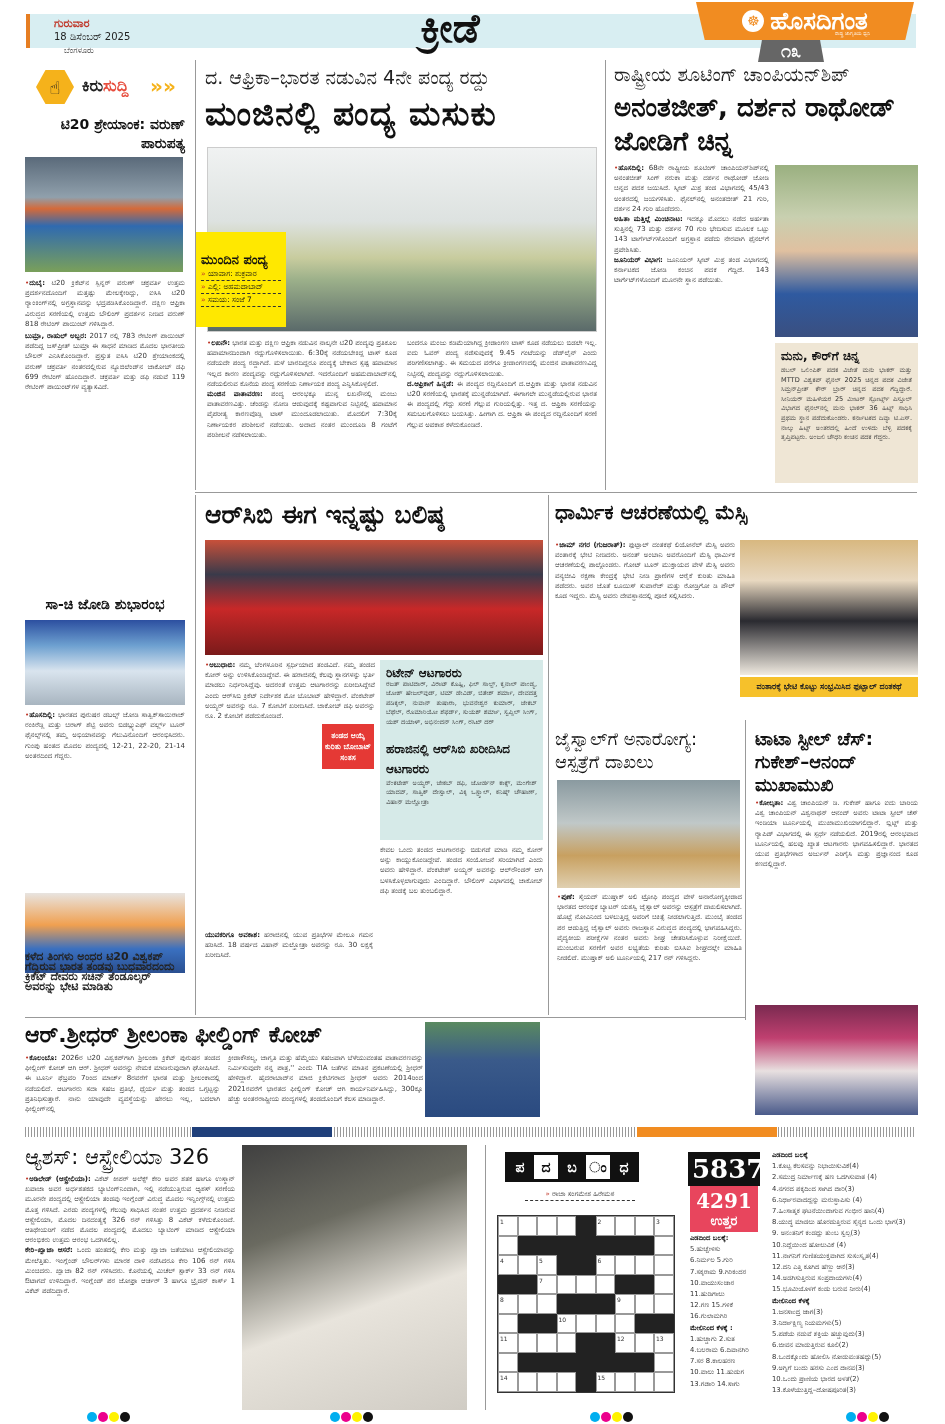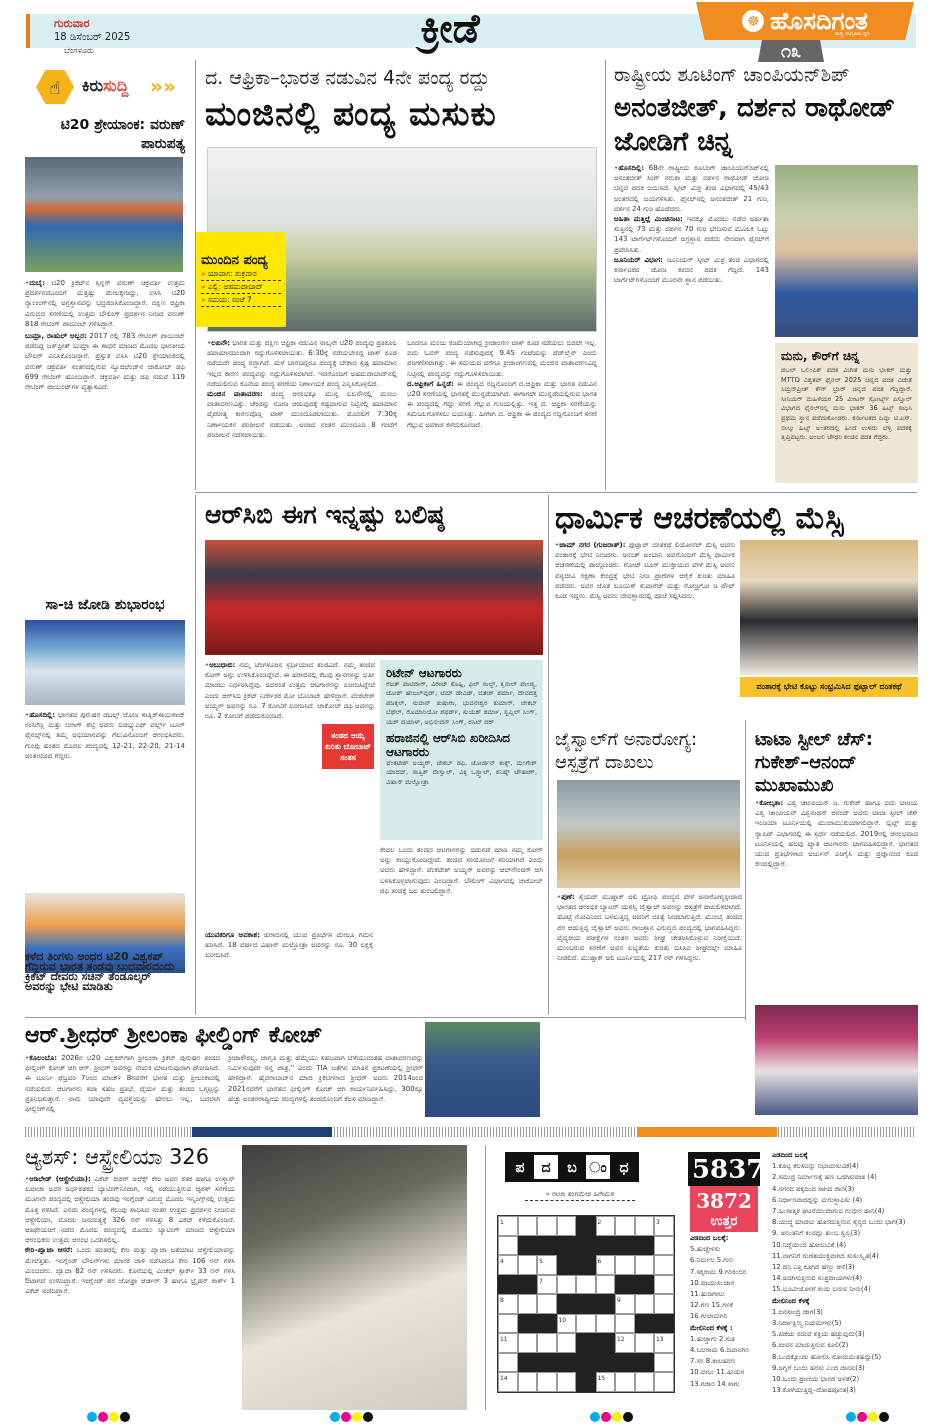--- a/index.html
+++ b/index.html
@@ -130,28 +130,28 @@
 <div class="abs" style="left:205px;top:660px;width:170px">
   <p class="body"><span class="dot">•</span><span class="b">ಅಬುಧಾಬಿ:</span> <span>ನಮ್ಮ ಬೆಂಗಳೂರಿನ ಸ್ಪರ್ಧಿಯಾದ ತಂಡವಿದೆ. ನಮ್ಮ ತಂಡದ ಕೋರ್ ಅನ್ನು ಉಳಿಸಿಕೊಂಡಿದ್ದೇವೆ. ಈ ಹರಾಜಿನಲ್ಲಿ ಕೆಲವು ಸ್ಥಾನಗಳನ್ನು ಭರ್ತಿ ಮಾಡಲು ನಿರ್ಧರಿಸಿದ್ದೆವು. ಅದರಂತೆ ಉತ್ತಮ ಆಟಗಾರರನ್ನು ಖರೀದಿಸಿದ್ದೇವೆ ಎಂದು ಆರ್‌ಸಿಬಿ ಕ್ರಿಕೆಟ್ ನಿರ್ದೇಶಕ ಮೋ ಬೊಬಾಟ್ ಹೇಳಿದ್ದಾರೆ. ವೆಂಕಟೇಶ್ ಅಯ್ಯರ್ ಅವರನ್ನು ರೂ. 7 ಕೋಟಿಗೆ ಖರೀದಿಸಿದೆ. ಜಾಕೋಬ್ ಡಫಿ ಅವರನ್ನು ರೂ. 2 ಕೋಟಿಗೆ ಪಡೆದುಕೊಂಡಿದೆ.</span></p>
 </div>
 <div class="abs redbox" style="left:322px;top:724px;width:52px">ತಂಡದ ಆಯ್ಕೆ ಕುರಿತು ಬೋಬಾಟ್ ಸಂತಸ</div>
 <div class="abs" style="left:205px;top:930px;width:168px">
   <p class="body"><span class="b">ಯುವಕರಿಗೂ ಅವಕಾಶ:</span> <span>ಹರಾಜಿನಲ್ಲಿ ಯುವ ಪ್ರತಿಭೆಗಳ ಮೇಲೂ ಗಮನ ಹರಿಸಿದೆ. 18 ವರ್ಷದ ವಿಹಾನ್ ಮಲ್ಹೋತ್ರಾ ಅವರನ್ನು ರೂ. 30 ಲಕ್ಷಕ್ಕೆ ಖರೀದಿಸಿದೆ.</span></p>
 </div>
 <div class="abs greenbox" style="left:380px;top:660px;width:163px;height:180px">
   <div class="h-big" style="font-size:12px">ರಿಟೇನ್ ಆಟಗಾರರು</div>
   <p class="body" style="font-size:6.6px;line-height:9.4px">ರಜತ್ ಪಾಟಿದಾರ್, ವಿರಾಟ್ ಕೊಹ್ಲಿ, ಫಿಲ್ ಸಾಲ್ಟ್, ಕೃನಾಲ್ ಪಾಂಡ್ಯ, ಜೋಶ್ ಹೇಜಲ್‌ವುಡ್, ಟಿಮ್ ಡೇವಿಡ್, ಜಿತೇಶ್ ಶರ್ಮಾ, ದೇವದತ್ತ ಪಡಿಕ್ಕಲ್, ನುವಾನ್ ತುಷಾರಾ, ಭುವನೇಶ್ವರ ಕುಮಾರ್, ಜೇಕಬ್ ಬೆಥೆಲ್, ರೊಮಾರಿಯೋ ಶೆಫರ್ಡ್, ಸುಯಶ್ ಶರ್ಮಾ, ಸ್ವಪ್ನಿಲ್ ಸಿಂಗ್, ಯಶ್ ದಯಾಳ್, ಅಭಿನಂದನ್ ಸಿಂಗ್, ರಸಿಖ್ ದರ್</p>
-  <div class="h-big" style="font-size:12px;margin-top:4px;line-height:14px">ಹರಾಜಿನಲ್ಲಿ ಆರ್‌ಸಿಬಿ ಖರೀದಿಸಿದ ಆಟಗಾರರು</div>
+  <div class="h-big" style="font-size:12px;margin-top:12px;line-height:20px">ಹರಾಜಿನಲ್ಲಿ ಆರ್‌ಸಿಬಿ ಖರೀದಿಸಿದ ಆಟಗಾರರು</div>
   <p class="body" style="font-size:6.6px;line-height:9.4px">ವೆಂಕಟೇಶ್ ಅಯ್ಯರ್, ಜೇಕಬ್ ಡಫಿ, ಜೋರ್ಡನ್ ಕಾಕ್ಸ್, ಮಂಗೇಶ್ ಯಾದವ್, ಸಾತ್ವಿಕ್ ದೇಸ್ವಾಲ್, ವಿಕ್ಕಿ ಒಸ್ಟ್ವಾಲ್, ಕನಿಷ್ಕ್ ಚೌಹಾಣ್, ವಿಹಾನ್ ಮಲ್ಹೋತ್ರಾ</p>
 </div>
 <div class="abs" style="left:380px;top:845px;width:163px">
   <p class="body">ಕೇವಲ ಒಂದು ತಂಡದ ಆಟಗಾರರನ್ನು ಬಿಡುಗಡೆ ಮಾಡಿ ನಮ್ಮ ಕೋರ್ ಅನ್ನು ಕಾಯ್ದುಕೊಂಡಿದ್ದೇವೆ. ತಂಡದ ಸಂಯೋಜನೆ ಸರಿಯಾಗಿದೆ ಎಂದು ಅವರು ಹೇಳಿದ್ದಾರೆ. ವೆಂಕಟೇಶ್ ಅಯ್ಯರ್ ಅವರನ್ನು ಆಲ್‌ರೌಂಡರ್ ಆಗಿ ಬಳಸಿಕೊಳ್ಳಲಾಗುವುದು ಎಂದಿದ್ದಾರೆ. ಬೌಲಿಂಗ್ ವಿಭಾಗದಲ್ಲಿ ಜಾಕೋಬ್ ಡಫಿ ತಂಡಕ್ಕೆ ಬಲ ತುಂಬಲಿದ್ದಾರೆ.</p>
 </div>
 
-<div class="abs h-big" style="left:555px;top:500px;width:365px;font-size:30px">ಧಾರ್ಮಿಕ ಆಚರಣೆಯಲ್ಲಿ ಮೆಸ್ಸಿ</div>
+<div class="abs h-big" style="left:555px;top:500px;width:365px;font-size:20px">ಧಾರ್ಮಿಕ ಆಚರಣೆಯಲ್ಲಿ ಮೆಸ್ಸಿ</div>
 <div class="abs" style="left:555px;top:540px;width:180px">
   <p class="body"><span class="dot">•</span><span class="b">ಜಾಮ್ ನಗರ (ಗುಜರಾತ್):</span> <span>ಫುಟ್ಬಾಲ್ ದಂತಕಥೆ ಲಿಯೋನೆಲ್ ಮೆಸ್ಸಿ ಅವರು ವಂತಾರಕ್ಕೆ ಭೇಟಿ ನೀಡಿದರು. ಅನಂತ್ ಅಂಬಾನಿ ಅವರೊಂದಿಗೆ ಮೆಸ್ಸಿ ಧಾರ್ಮಿಕ ಆಚರಣೆಯಲ್ಲಿ ಪಾಲ್ಗೊಂಡರು. ಗೋಟ್ ಟೂರ್ ಮುಕ್ತಾಯದ ವೇಳೆ ಮೆಸ್ಸಿ ಅವರು ವನ್ಯಜೀವಿ ರಕ್ಷಣಾ ಕೇಂದ್ರಕ್ಕೆ ಭೇಟಿ ನೀಡಿ ಪ್ರಾಣಿಗಳ ಆರೈಕೆ ಕುರಿತು ಮಾಹಿತಿ ಪಡೆದರು. ಅವರ ಜೊತೆ ಲೂಯಿಸ್ ಸುವಾರೆಜ್ ಮತ್ತು ರೋಡ್ರಿಗೋ ಡಿ ಪೌಲ್ ಕೂಡ ಇದ್ದರು. ಮೆಸ್ಸಿ ಅವರು ದೇವಸ್ಥಾನದಲ್ಲಿ ಪೂಜೆ ಸಲ್ಲಿಸಿದರು.</span></p>
 </div>
 <div class="abs" style="left:740px;top:540px;width:178px;height:135px;background:linear-gradient(180deg,#d8b880 0%,#e8d8c0 30%,#2a2a30 60%,#f0eae0 100%)"></div>
 <div class="abs caption-y" style="left:740px;top:677px;width:178px">ವಂತಾರಕ್ಕೆ ಭೇಟಿ ಕೊಟ್ಟು ಸಂಭ್ರಮಿಸಿದ ಫುಟ್ಬಾಲ್ ದಂತಕಥೆ</div>
 
 <div class="abs h-big" style="left:555px;top:727px;width:190px;font-size:18px;line-height:23px;font-weight:normal">ಜೈಸ್ವಾಲ್‌ಗೆ ಅನಾರೋಗ್ಯ: ಆಸ್ಪತ್ರೆಗೆ ದಾಖಲು</div>
 <div class="abs" style="left:557px;top:780px;width:183px;height:108px;background:linear-gradient(180deg,#8a9aa0 0%,#c0c8c8 40%,#c8a060 70%,#e0d0b0 100%)"></div>
 <div class="abs" style="left:557px;top:892px;width:185px">
   <p class="body"><span class="dot">•</span><span class="b">ಪುಣೆ:</span> <span>ಸೈಯದ್ ಮುಷ್ತಾಕ್ ಅಲಿ ಟ್ರೋಫಿ ಪಂದ್ಯದ ವೇಳೆ ಅನಾರೋಗ್ಯಕ್ಕೀಡಾದ ಭಾರತದ ಆರಂಭಿಕ ಬ್ಯಾಟರ್ ಯಶಸ್ವಿ ಜೈಸ್ವಾಲ್ ಅವರನ್ನು ಆಸ್ಪತ್ರೆಗೆ ದಾಖಲಿಸಲಾಗಿದೆ. ಹೊಟ್ಟೆ ನೋವಿನಿಂದ ಬಳಲುತ್ತಿದ್ದ ಅವರಿಗೆ ಚಿಕಿತ್ಸೆ ನೀಡಲಾಗುತ್ತಿದೆ. ಮುಂಬೈ ತಂಡದ ಪರ ಆಡುತ್ತಿದ್ದ ಜೈಸ್ವಾಲ್ ಅವರು ರಾಜಸ್ಥಾನ ವಿರುದ್ಧದ ಪಂದ್ಯದಲ್ಲಿ ಭಾಗವಹಿಸಿದ್ದರು. ವೈದ್ಯಕೀಯ ಪರೀಕ್ಷೆಗಳ ನಂತರ ಅವರು ಶೀಘ್ರ ಚೇತರಿಸಿಕೊಳ್ಳುವ ನಿರೀಕ್ಷೆಯಿದೆ. ಮುಂಬರುವ ಸರಣಿಗೆ ಅವರ ಲಭ್ಯತೆಯ ಕುರಿತು ಬಿಸಿಸಿಐ ಶೀಘ್ರದಲ್ಲೇ ಮಾಹಿತಿ ನೀಡಲಿದೆ. ಮುಷ್ತಾಕ್ ಅಲಿ ಟೂರ್ನಿಯಲ್ಲಿ 217 ರನ್ ಗಳಿಸಿದ್ದರು.</span></p>
@@ -272,21 +272,21 @@
     <div></div>
     <div class="k"></div>
     <div>15</div>
     <div></div>
     <div></div>
     <div></div>
   </div>
 
 <div class="abs num-black" style="left:688px;top:1152px;width:72px">5837</div>
 <div class="abs num-red" style="left:690px;top:1186px;width:68px">
-  <div class="n">3872</div>
+  <div class="n">4291</div>
   <div class="u">ಉತ್ತರ</div>
 </div>
 <div class="abs clue" style="left:690px;top:1233px;width:75px" id="prevans">
     <div class="hd">ಎಡದಿಂದ ಬಲಕ್ಕೆ:</div>
     <div>5.ಹುಚ್ಚೇಳಿಸು</div>
     <div>6.ನಿರ್ಮಲ 5.ಗುರಿ</div>
     <div>7.ಸಕ್ಕರಾಮ 9.ಗಿರಿಕಂದರ</div>
     <div>10.ವಾಯುಸಂಚಾರ</div>
     <div>11.ಹುಡಿಗಾಲು</div>
     <div>12.ಗಣ 15.ಗಳಿಕೆ</div>

